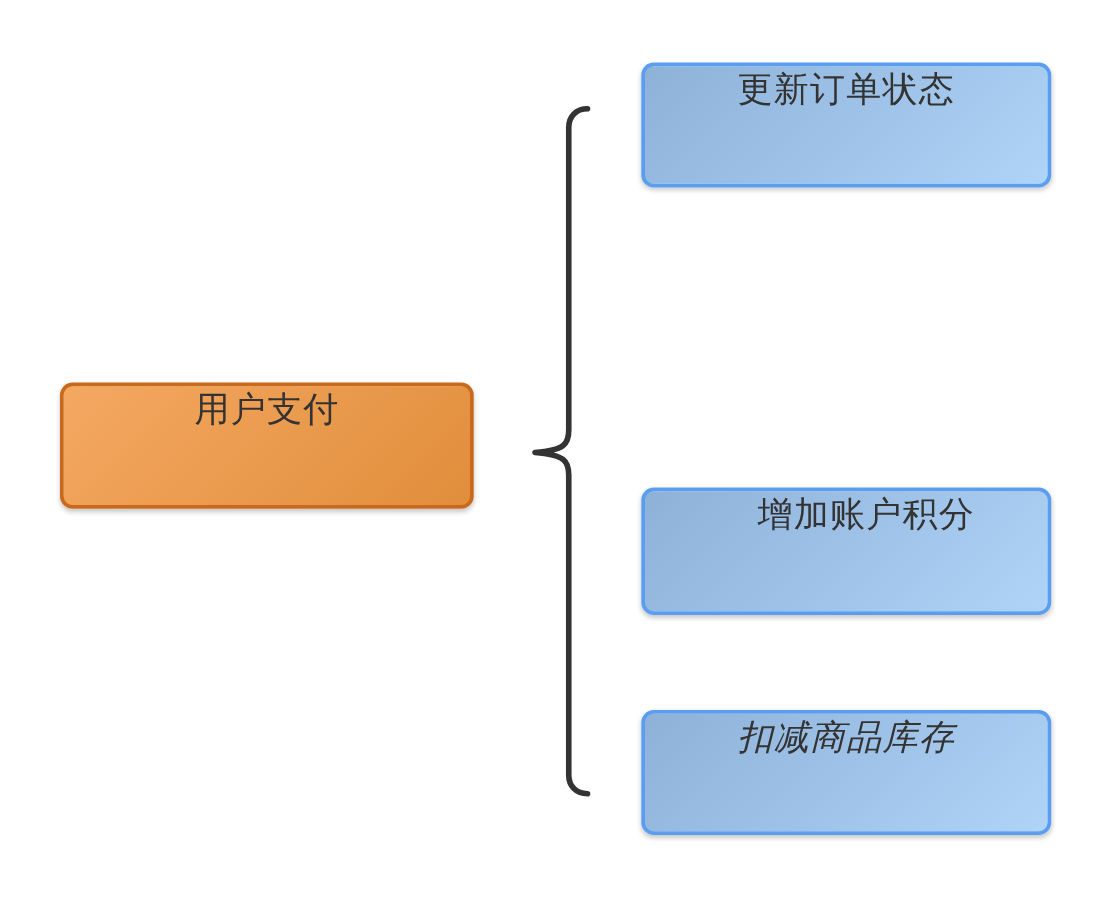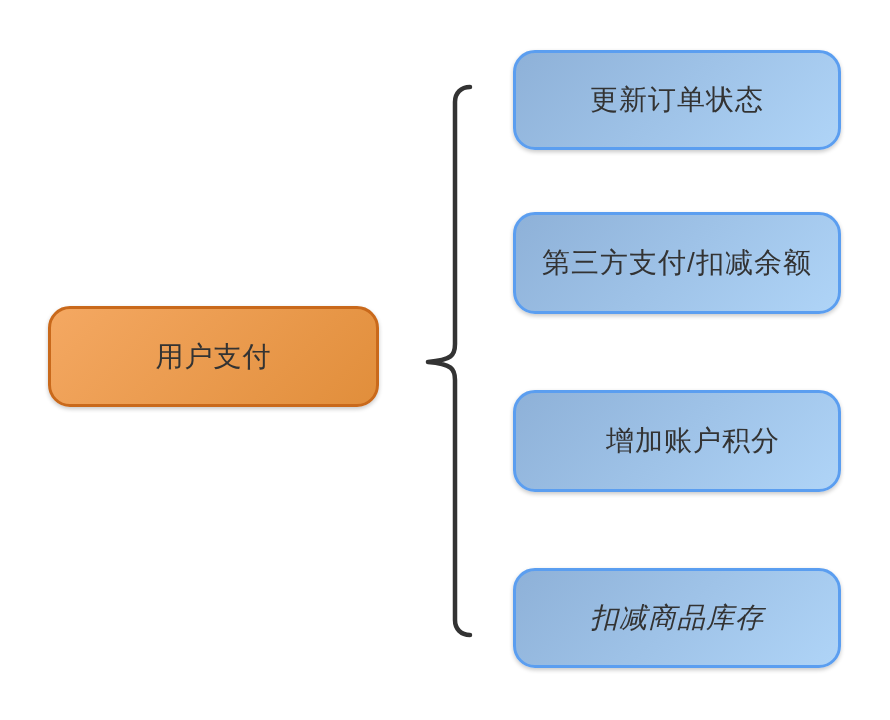--- a/index.html
+++ b/index.html
@@ -12,23 +12,22 @@
     width: 890px;
     height: 720px;
     background: #ffffff;
     overflow: hidden;
     font-family: "Liberation Sans", "DejaVu Sans", sans-serif;
   }
   .node {
     position: absolute;
     box-sizing: border-box;
     display: flex;
-    align-items: center;
     justify-content: center;
-    border-radius: 22px;
+    border-radius: 10px;
     box-shadow: 0 2px 4px rgba(0,0,0,0.22);
   }
   .node .label {
     font-size: 28px;
     color: var(--text, #333333);
     letter-spacing: 1px;
     white-space: nowrap;
   }
   .node.root {
     border: 3px solid var(--root-border, #C9691B);
@@ -66,23 +65,20 @@
              C 45 275 42 280 18 282
              C 42 284 45 289 45 300
              L 45 540
              C 45 549 51 555 60 555"></path>
   </svg>
 
   <div class="node child" style="left:513px; top:50px; width:328px; height:100px;">
     <span class="label">更新订单状态</span>
   </div>
 
-  <div class="node child" style="left:513px; top:212px; width:328px; height:102px;">
-    <span class="label">第三方支付/扣减余额</span>
-  </div>
 
   <div class="node child" style="left:513px; top:390px; width:328px; height:102px;padding-left:32px;">
     <span class="label">增加账户积分</span>
   </div>
 
   <div class="node child" style="left:513px; top:568px; width:328px; height:100px;font-style:italic;">
     <span class="label">扣减商品库存</span>
   </div>
 
 </div>

